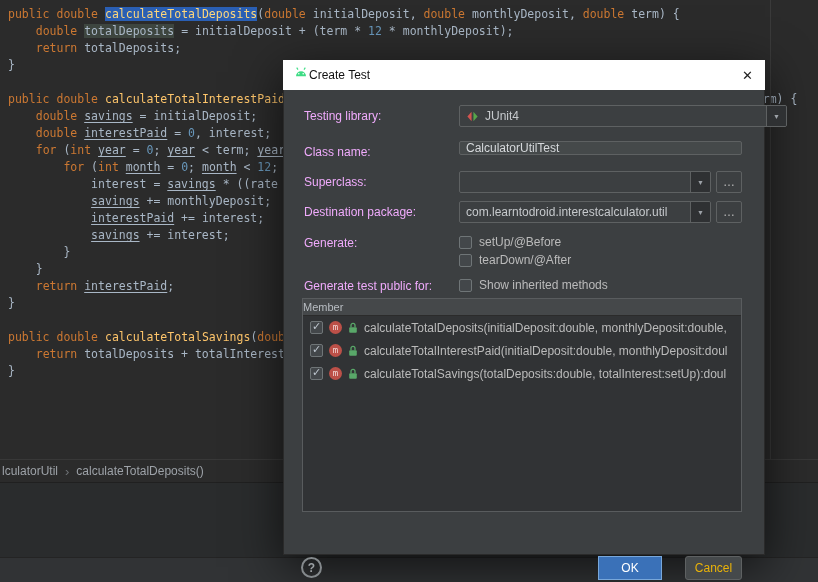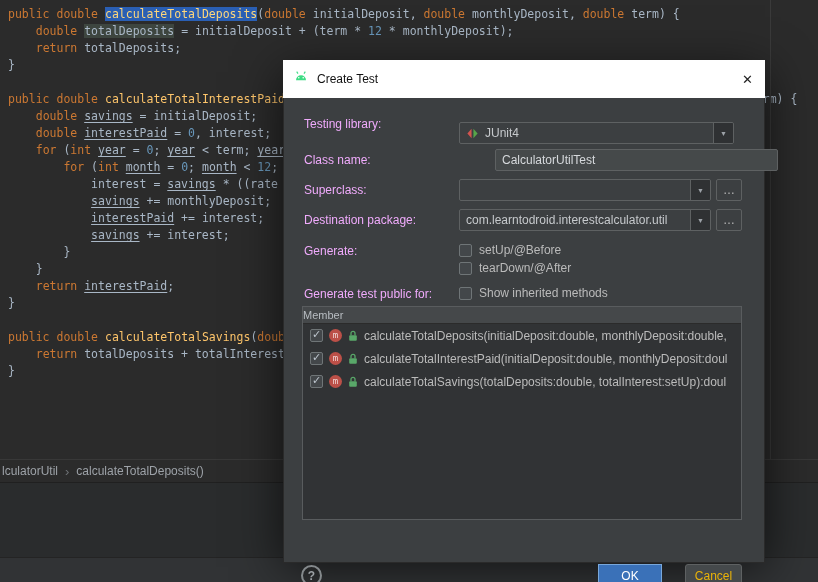--- a/index.html
+++ b/index.html
@@ -29,39 +29,39 @@
 
   
   .bottom-panel{position:absolute;left:0;top:482px;width:818px;height:100px;
                 background:#2a2c2d;border-top:1px solid #202020;}
   .bottom-strip{position:absolute;left:0;top:74px;width:818px;height:26px;
                 background:#313335;border-top:1px solid #242424;}
 
   
   .dialog{position:absolute;left:283px;top:60px;width:482px;height:495px;
           box-shadow:0 12px 45px rgba(0,0,0,.65);}
-  .titlebar{height:38px;background:#ffffff;display:flex;align-items:center;gap:8px;
+  .titlebar{height:30px;background:#ffffff;display:flex;align-items:center;
             padding:0 12px 0 10px;box-sizing:border-box;}
   .dialog-title{color:#111;font-size:12px;}
   .close{margin-left:auto;color:#222;font-size:13px;cursor:pointer;line-height:1;}
   .dialog-body{position:relative;height:465px;background:#3c3f41;border:1px solid #2a2a2a;
                border-top:none;box-sizing:border-box;}
 
   .form-label{position:absolute;left:20px;color:#f0abfc;font-size:12px;}
 
   .combo{position:absolute;height:22px;background:#3c3f41;border:1px solid #5e6162;border-radius:2px;
          display:flex;align-items:center;padding-left:6px;box-sizing:border-box;color:#c6c9cc;
          font-size:12px;gap:6px;overflow:hidden;cursor:pointer;}
   .combo-value{white-space:nowrap;overflow:hidden;}
   .combo-arrow{margin-left:auto;width:19px;align-self:stretch;background:#2f3133;flex:none;
                display:flex;align-items:center;justify-content:center;color:#9da2a8;font-size:7px;
                border-left:1px solid #5e6162;}
-  .text-field{position:absolute;height:22px;background:#45494a;border:1px solid #5e6162;border-radius:2px;
+  .text-field{position:absolute;height:14px;background:#45494a;border:1px solid #5e6162;border-radius:2px;
               color:#d6d9dc;font-size:12px;padding:0 6px;box-sizing:border-box;outline:none;
-              font-family:"Liberation Sans",sans-serif;margin-left:36px;}
+              font-family:"Liberation Sans",sans-serif;}
   .dots-btn{position:absolute;width:26px;height:22px;background:#3c3f41;border:1px solid #5e6162;
             border-radius:2px;color:#bbbbbb;display:flex;align-items:center;justify-content:center;
             font-size:12px;box-sizing:border-box;cursor:pointer;}
 
   .checkbox{width:13px;height:13px;background:#43474a;border:1px solid #6f7577;border-radius:2px;
             display:inline-block;position:relative;flex:none;box-sizing:border-box;cursor:pointer;}
   .checkbox.checked::after{content:"✓";position:absolute;left:1px;top:-2px;font-size:11px;color:#bfc7cf;}
   .check-row{position:absolute;display:flex;align-items:center;gap:7px;color:#bbbbbb;
              font-size:12px;height:16px;}
 
@@ -117,21 +117,21 @@
           <circle cx="10.2" cy="8.7" r="0.8" fill="#ffffff"></circle>
         </svg>
       </span>
       <span class="dialog-title">Create Test</span>
       <span class="close">✕</span>
     </div>
 
     <div class="dialog-body">
 
       <div class="form-label" style="top:19px">Testing library:</div>
-      <div class="combo" style="left:175px;top:24px;width:275px">
+      <div class="combo" style="left:175px;top:15px;width:328px">
         <span class="lock-icon">
           <svg width="13" height="13" viewBox="0 0 14 14">
             <path fill="#d2544f" d="M6 2 L1.5 7 L6 12 z"></path>
             <path fill="#57a64a" d="M8 2 L12.5 7 L8 12 z"></path>
           </svg>
         </span>
         <span class="combo-value">JUnit4</span>
         <span class="combo-arrow">▼</span>
       </div>
 

